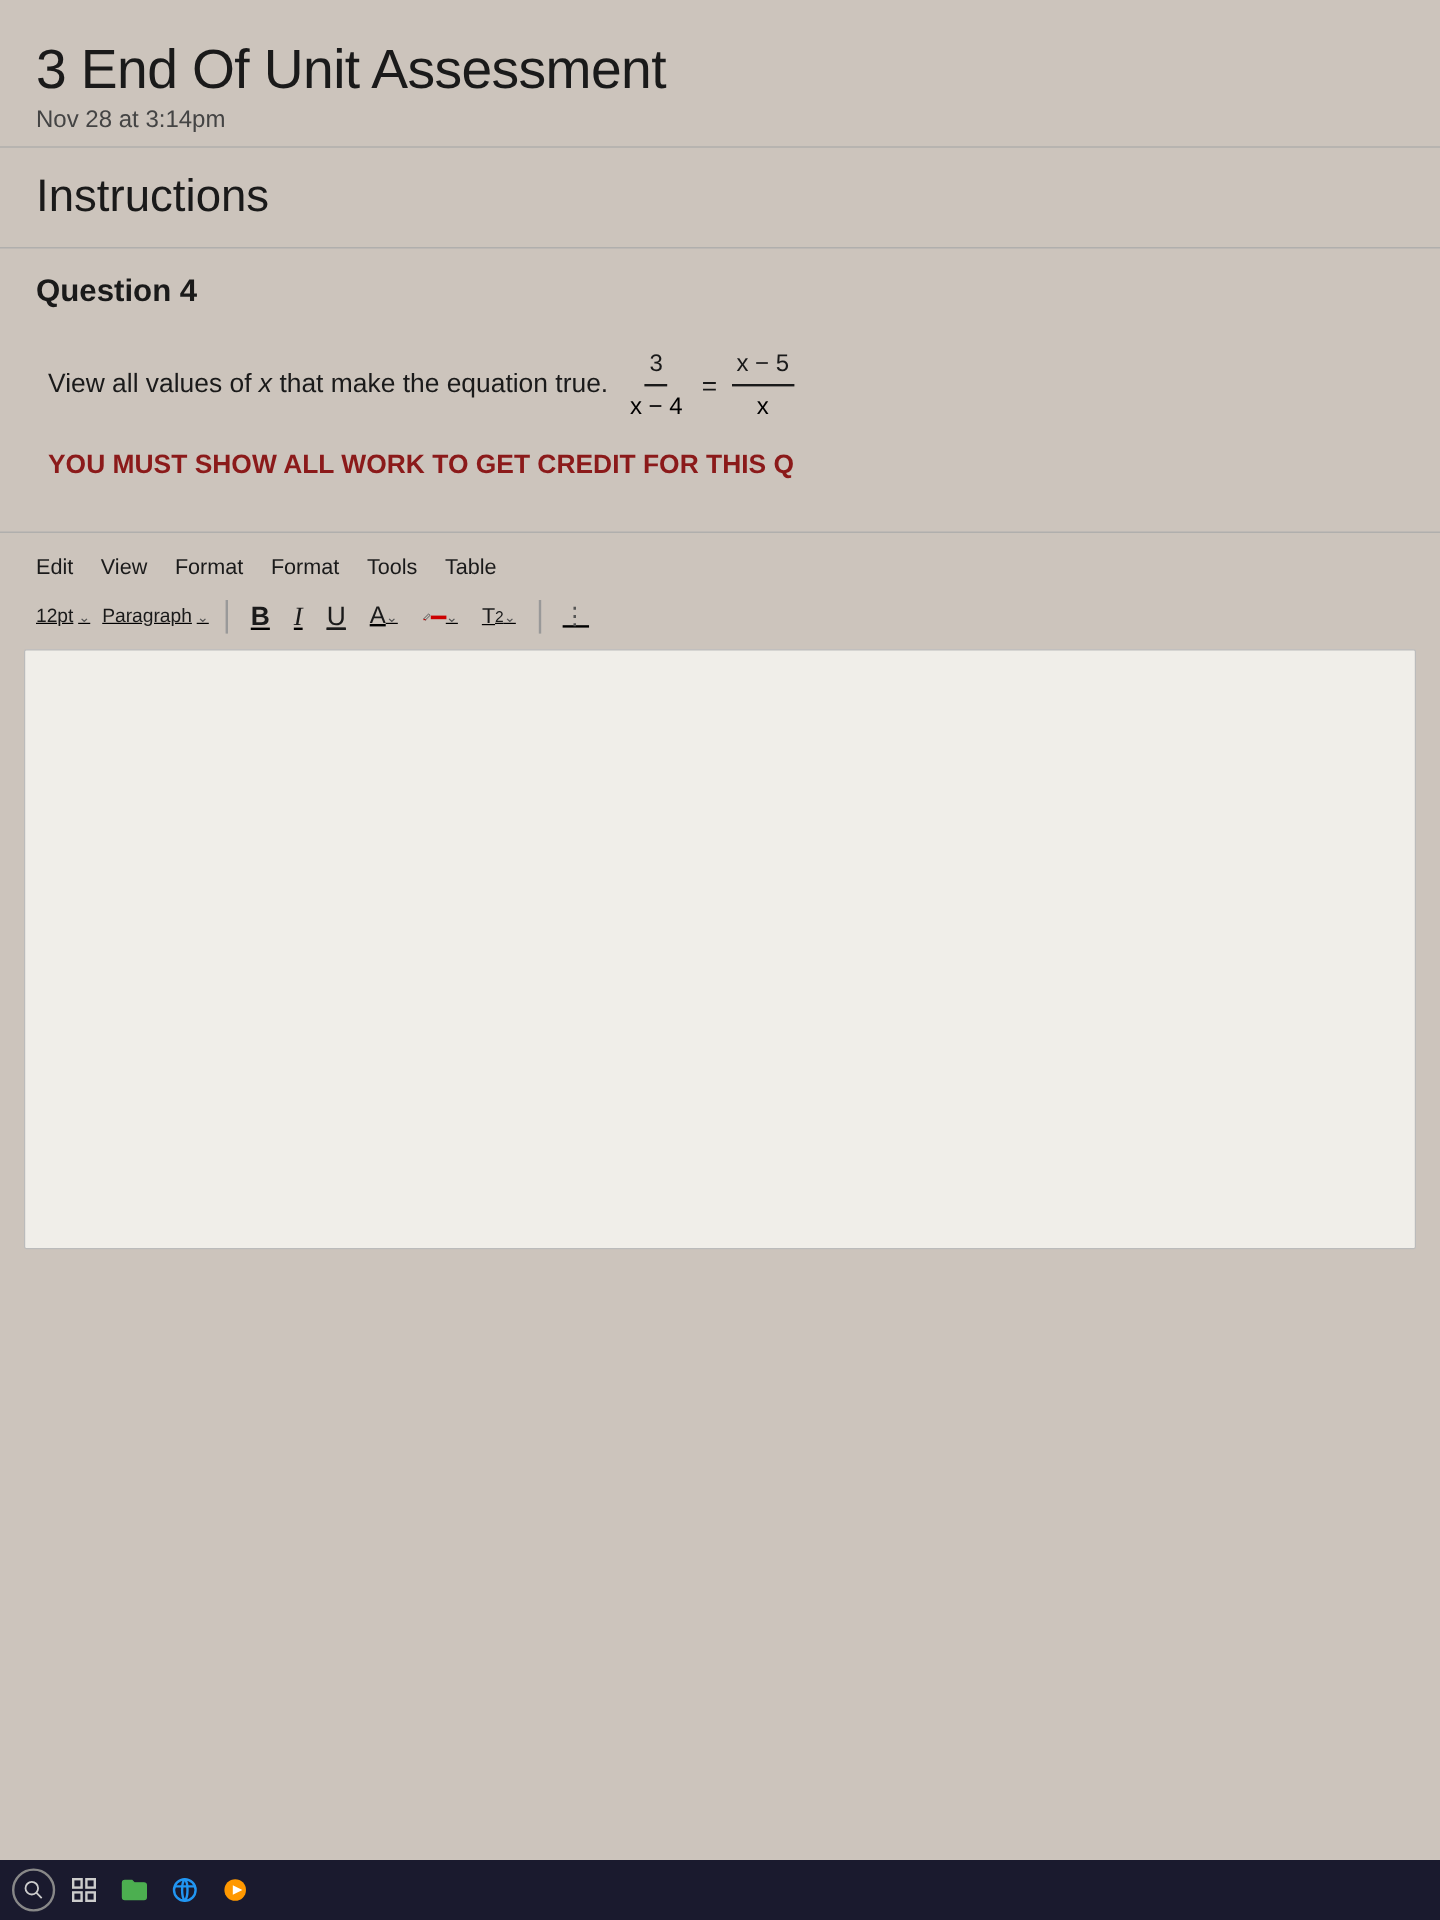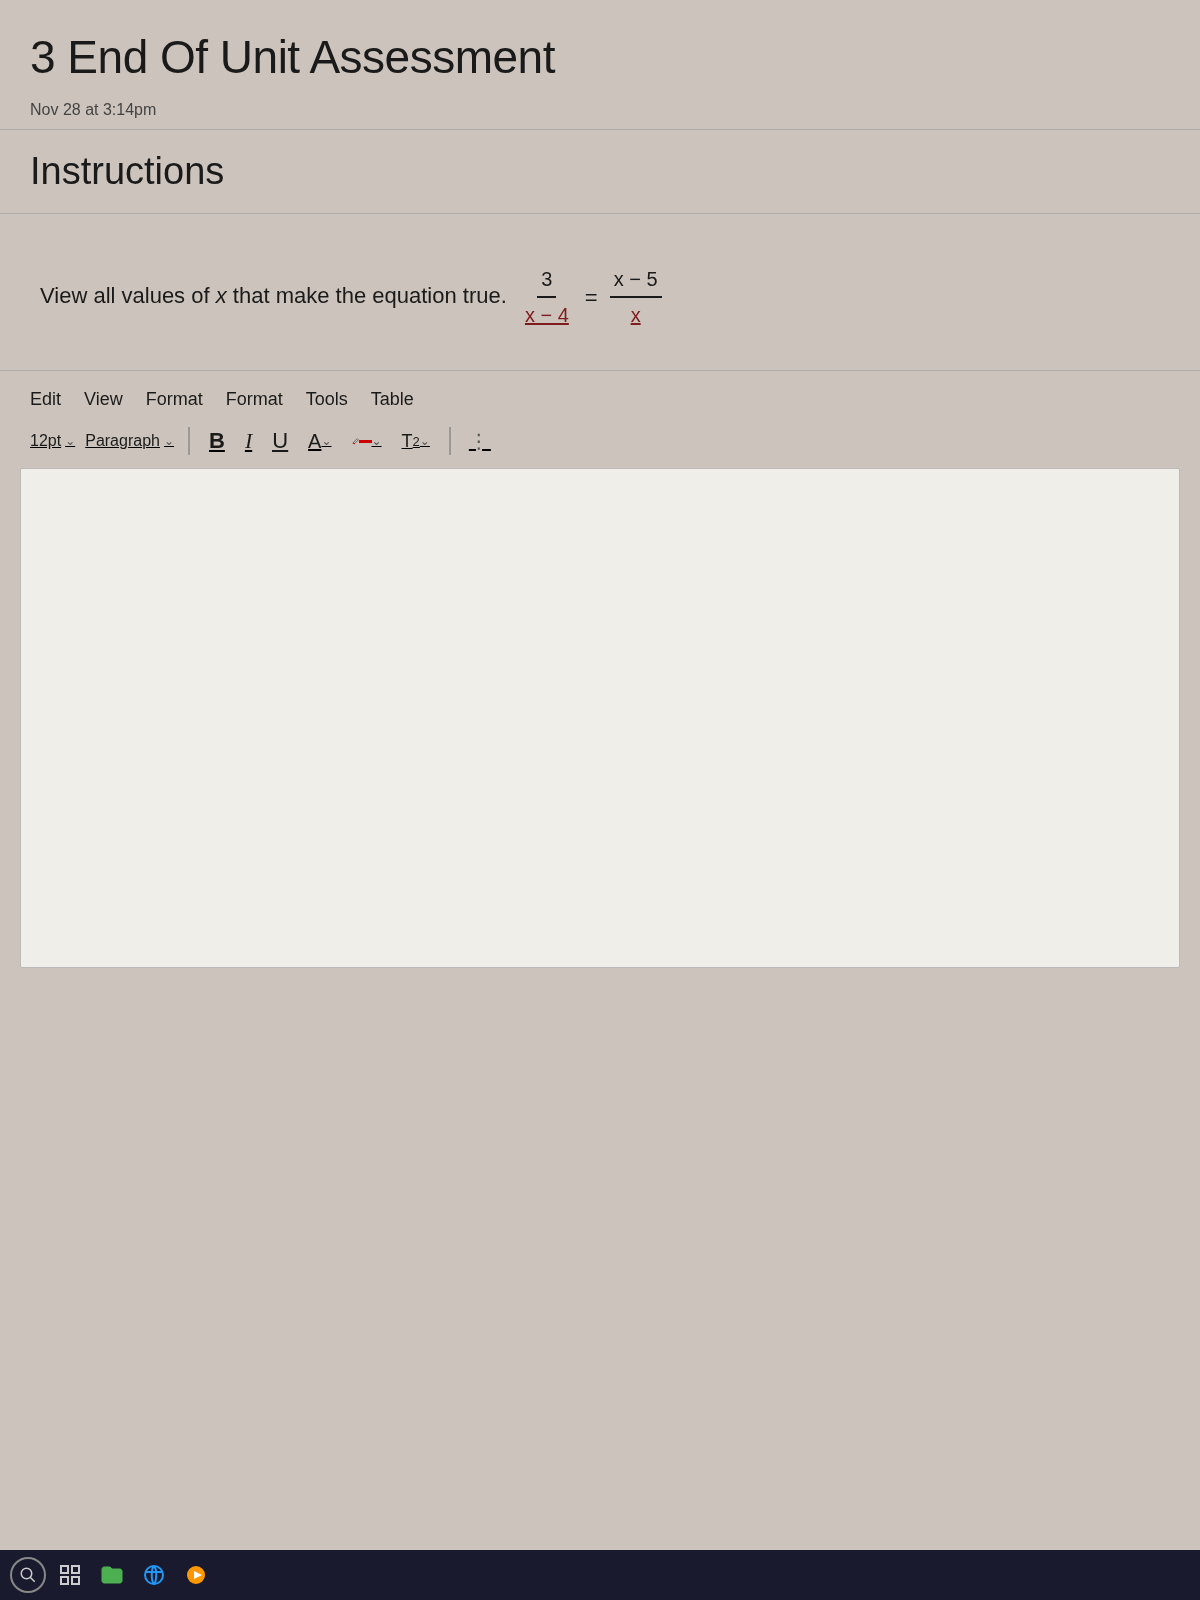--- a/index.html
+++ b/index.html
@@ -31,23 +31,23 @@
     .page-title {
       font-size: 46px;
       font-weight: 400;
       color: #1a1a1a;
       letter-spacing: -0.5px;
       line-height: 1.2;
       font-family: Arial, sans-serif;
     }
 
     .page-subtitle {
-      font-size: 16px;
+      font-size: 20px;
       color: #444;
-      margin-top: 16px;
+      margin-top: 4px;
       font-family: Arial, sans-serif;
       font-weight: normal;
     }
 
     .instructions-section {
       padding: 20px 30px;
       border-bottom: 1px solid #aaa;
     }
 
     .instructions-title {
@@ -100,24 +100,23 @@
       font-family: Arial, sans-serif;
       color: #1a1a1a;
       border-bottom: 2px solid #1a1a1a;
       padding: 0 4px 2px 4px;
       text-align: center;
     }
 
     .fraction-denominator {
       font-size: 20px;
       font-family: Arial, sans-serif;
-      color: #7f1d1d;
+      color: #000000;
       padding: 2px 4px 0 4px;
       text-align: center;
-      text-decoration: underline;
     }
 
     .equals-sign {
       font-size: 22px;
       color: #1a1a1a;
       font-family: Arial, sans-serif;
     }
 
     .warning-text {
       font-size: 22px;
@@ -302,39 +301,41 @@
   <div class="header-section">
     <h1 class="page-title">3 End Of Unit Assessment</h1>
     <p class="page-subtitle">Nov 28 at 3:14pm</p>
   </div>
 
   <div class="instructions-section">
     <h2 class="instructions-title">Instructions</h2>
   </div>
 
   <div class="question-section">
+    <div class="question-label">Question 4</div>
 
     <div class="question-content">
       <div class="question-text">
         <span>View all values of</span>
         <em> x </em>
         <span>that make the equation true.</span>
         <span class="equation-container">
           <span class="fraction">
             <span class="fraction-numerator">3</span>
             <span class="fraction-denominator">x − 4</span>
           </span>
           <span class="equals-sign">=</span>
           <span class="fraction">
             <span class="fraction-numerator">x − 5</span>
             <span class="fraction-denominator">x</span>
           </span>
         </span>
       </div>
 
+      <div class="warning-text">YOU MUST SHOW ALL WORK TO GET CREDIT FOR THIS Q</div>
     </div>
   </div>
 
   <div class="editor-section">
     <div class="editor-menubar">
       <span>Edit</span>
       <span>View</span>
       <span>Format</span>
       <span>Format</span>
       <span>Tools</span>

